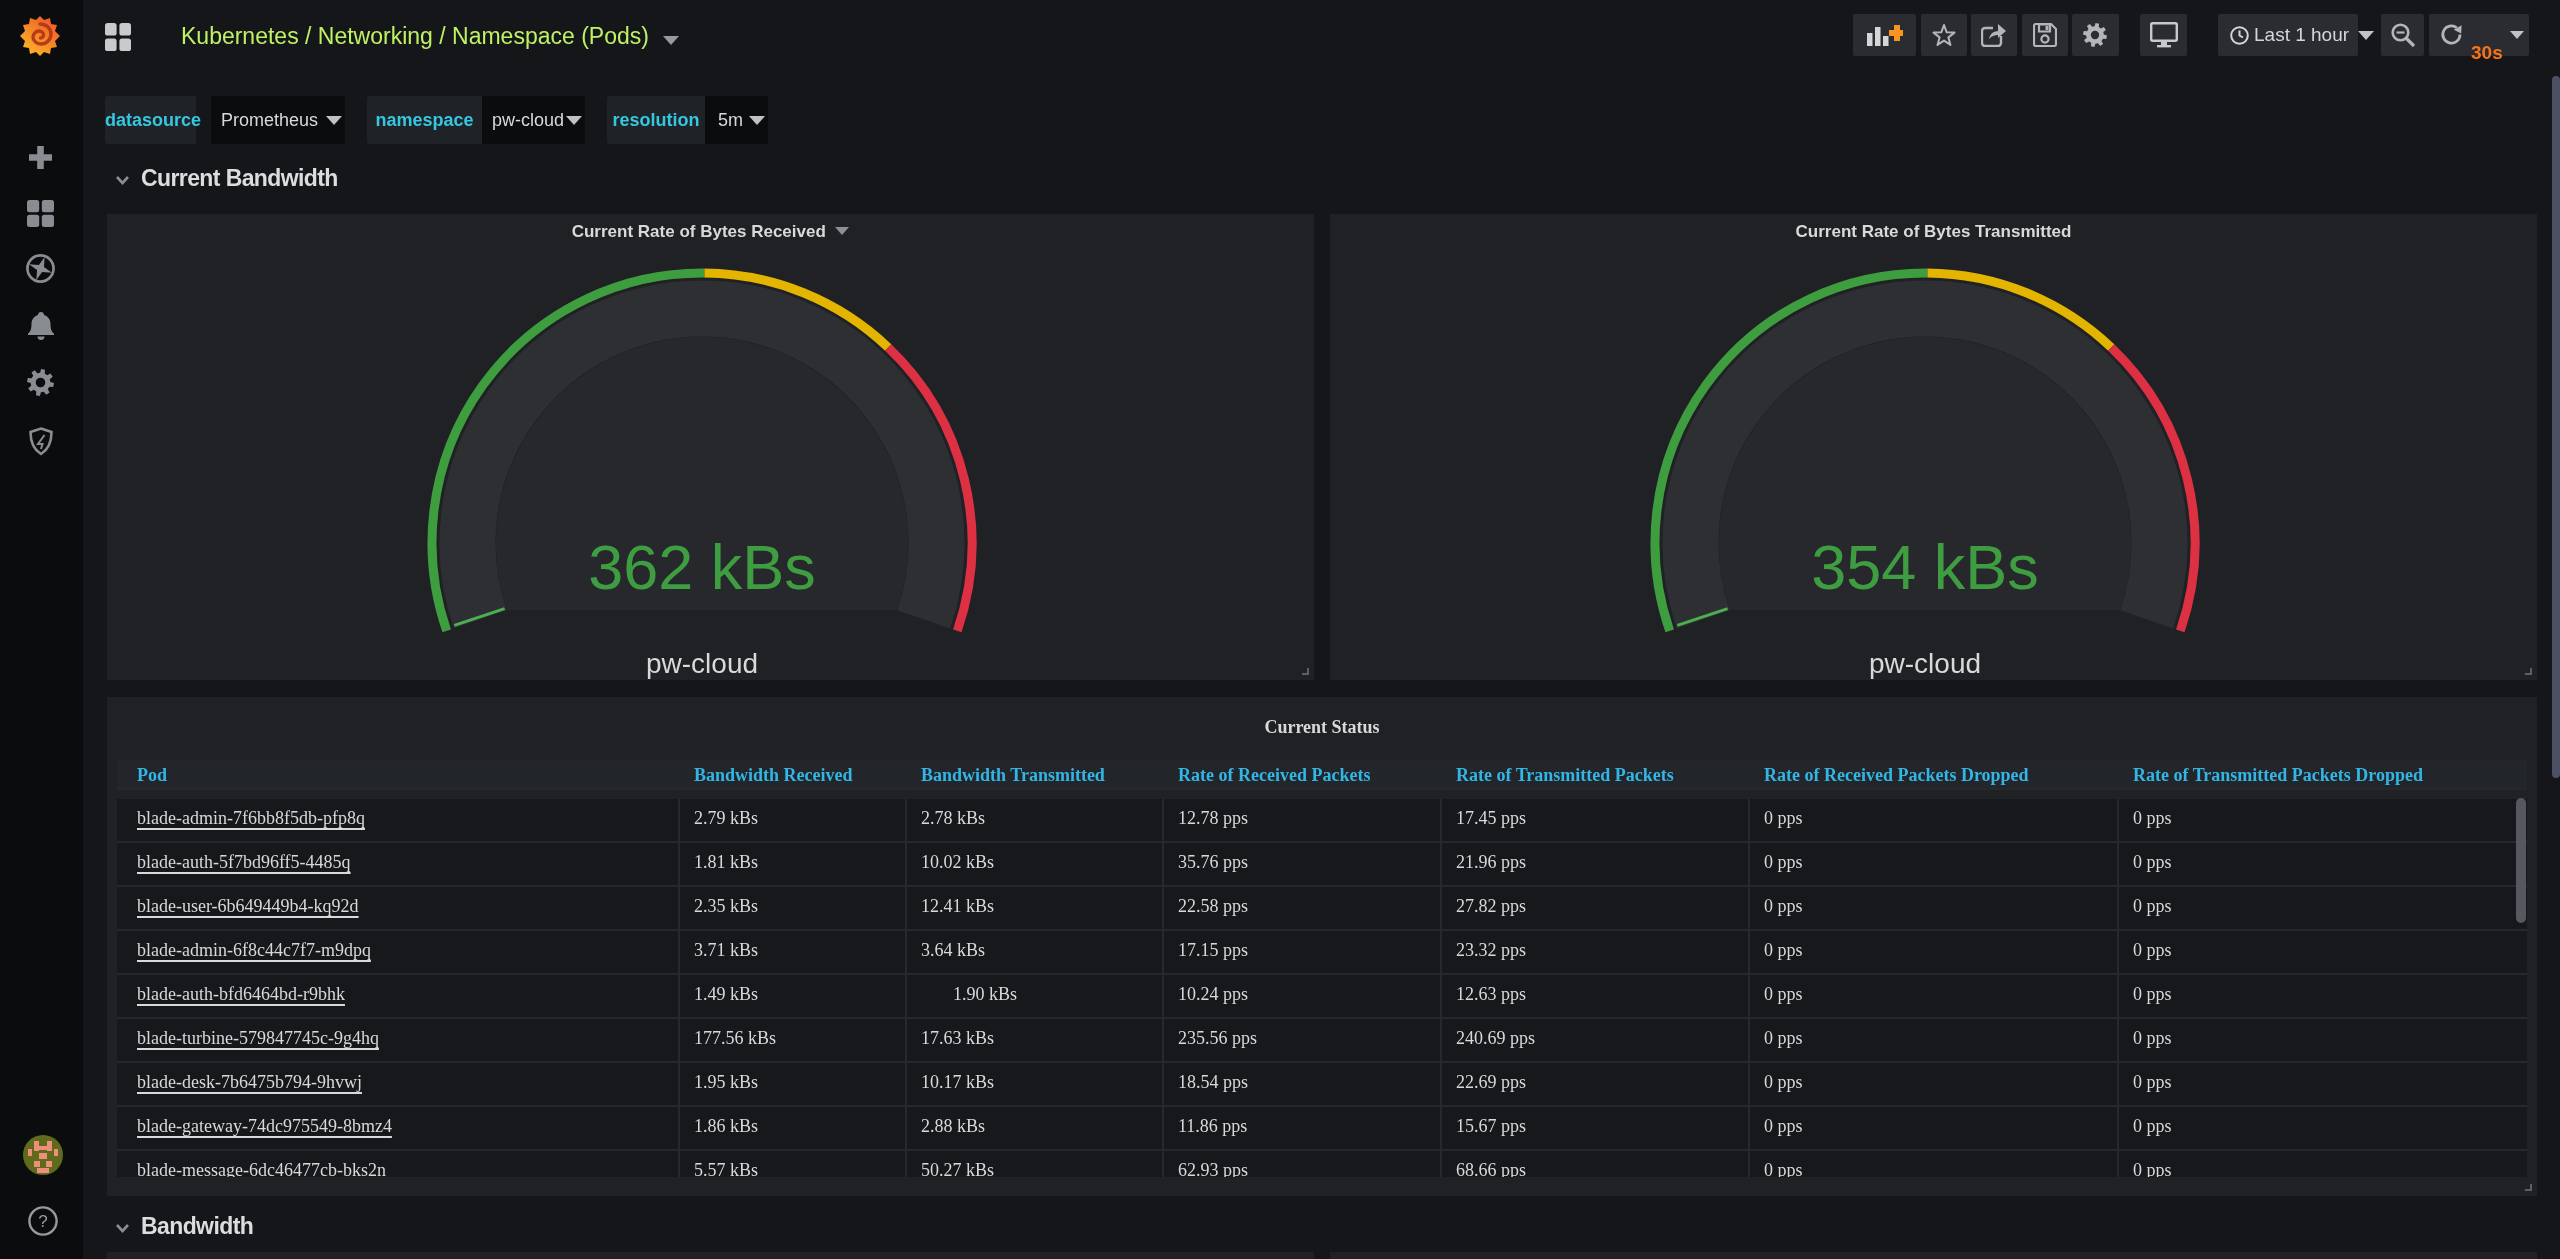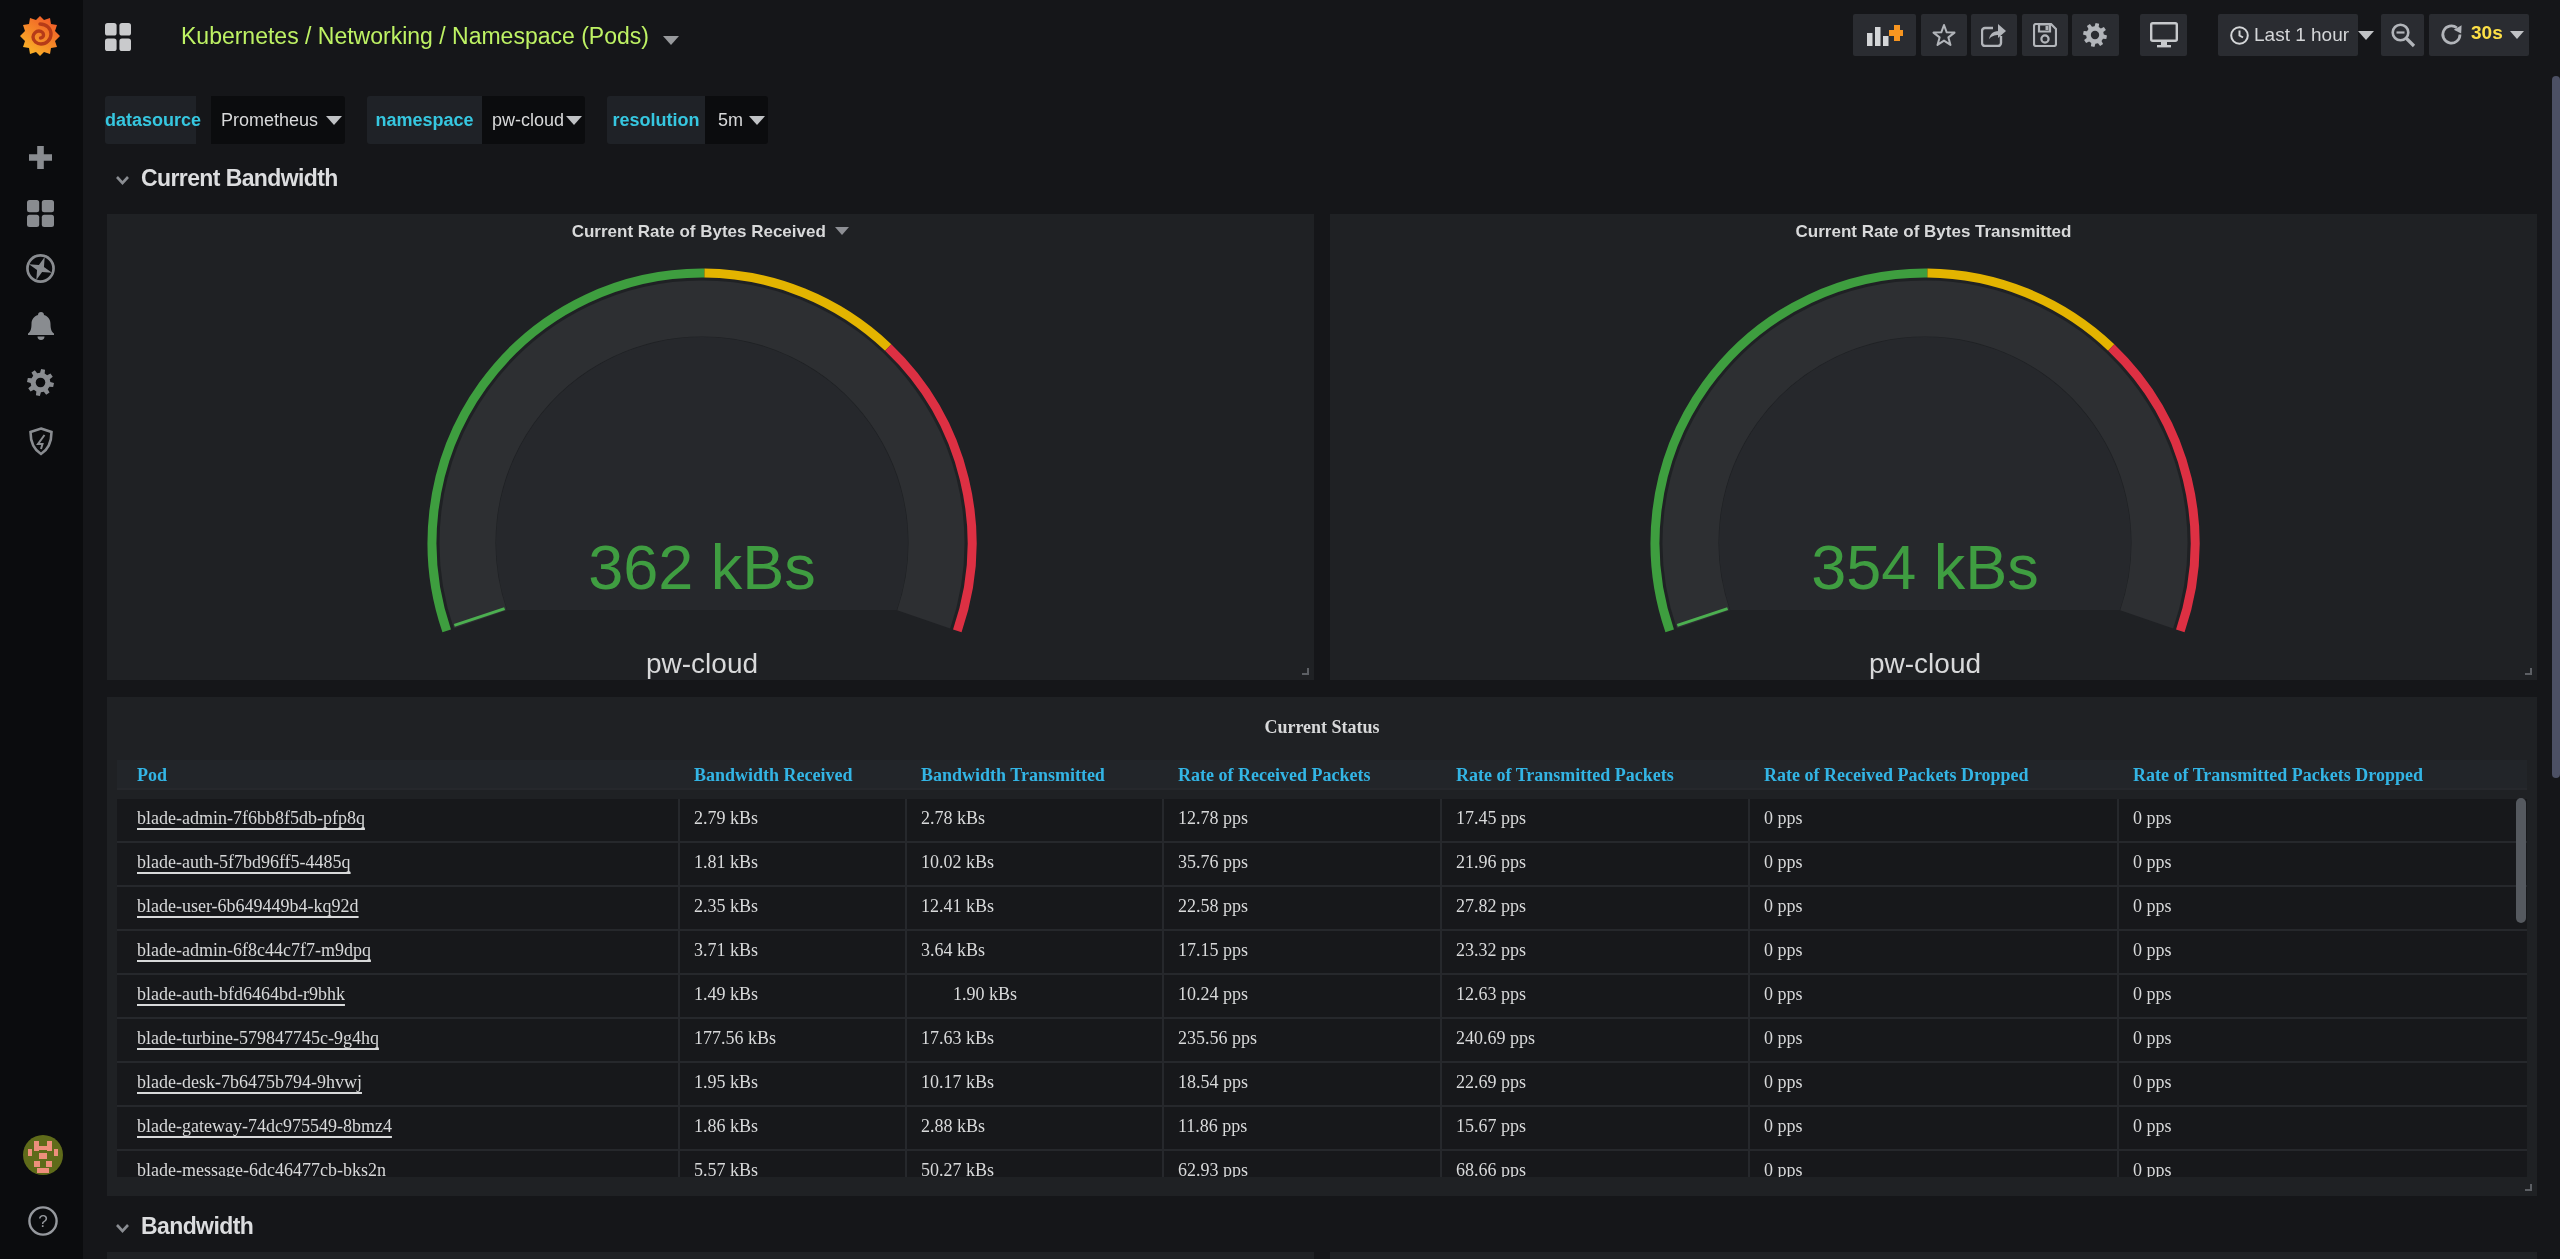--- a/index.html
+++ b/index.html
@@ -159,21 +159,21 @@
     <circle cx="10.5" cy="10.5" r="7.8" fill="none" stroke="#b2b5ba" stroke-width="2.6"></circle>
     <path d="M16.5 16.5 L24 24" stroke="#b2b5ba" stroke-width="3.2"></path>
     <path d="M6.5 10.5 h8" stroke="#b2b5ba" stroke-width="2.2"></path>
   </svg>
 </div>
 <div class="toolbtn" style="left:2429px;width:100px;">
   <svg class="abs" style="left:10px;top:9px;" width="25" height="24" viewBox="0 0 25 24">
     <path d="M21 11.5 a8.6 8.6 0 1 1 -3.2 -6.7" fill="none" stroke="#b2b5ba" stroke-width="2.7"></path>
     <path d="M22.6 2.2 l-0.4 8.2 l-7.4 -3.6 Z" fill="#b2b5ba"></path>
   </svg>
-  <span class="abs" style="left:42px;top:8px;font-size:19px;font-weight:bold;color:#fde047;">30s</span>
+  <span class="abs" style="left:42px;top:28px;font-size:19px;font-weight:bold;color:#f97316;">30s</span>
   <span class="abs" style="left:81px;top:17px;width:0;height:0;border-left:7px solid transparent;border-right:7px solid transparent;border-top:8px solid #c0c2c5;"></span>
 </div>
 
 <div class="vgroup" style="left:105px;width:240px;">
   <div class="vlabel" style="width:91px;">datasource</div>
   <div class="vvalue" style="left:106px;width:134px;">
         <span class="txt">Prometheus</span>
         <span class="vcaret"></span>
       </div>
 </div>

